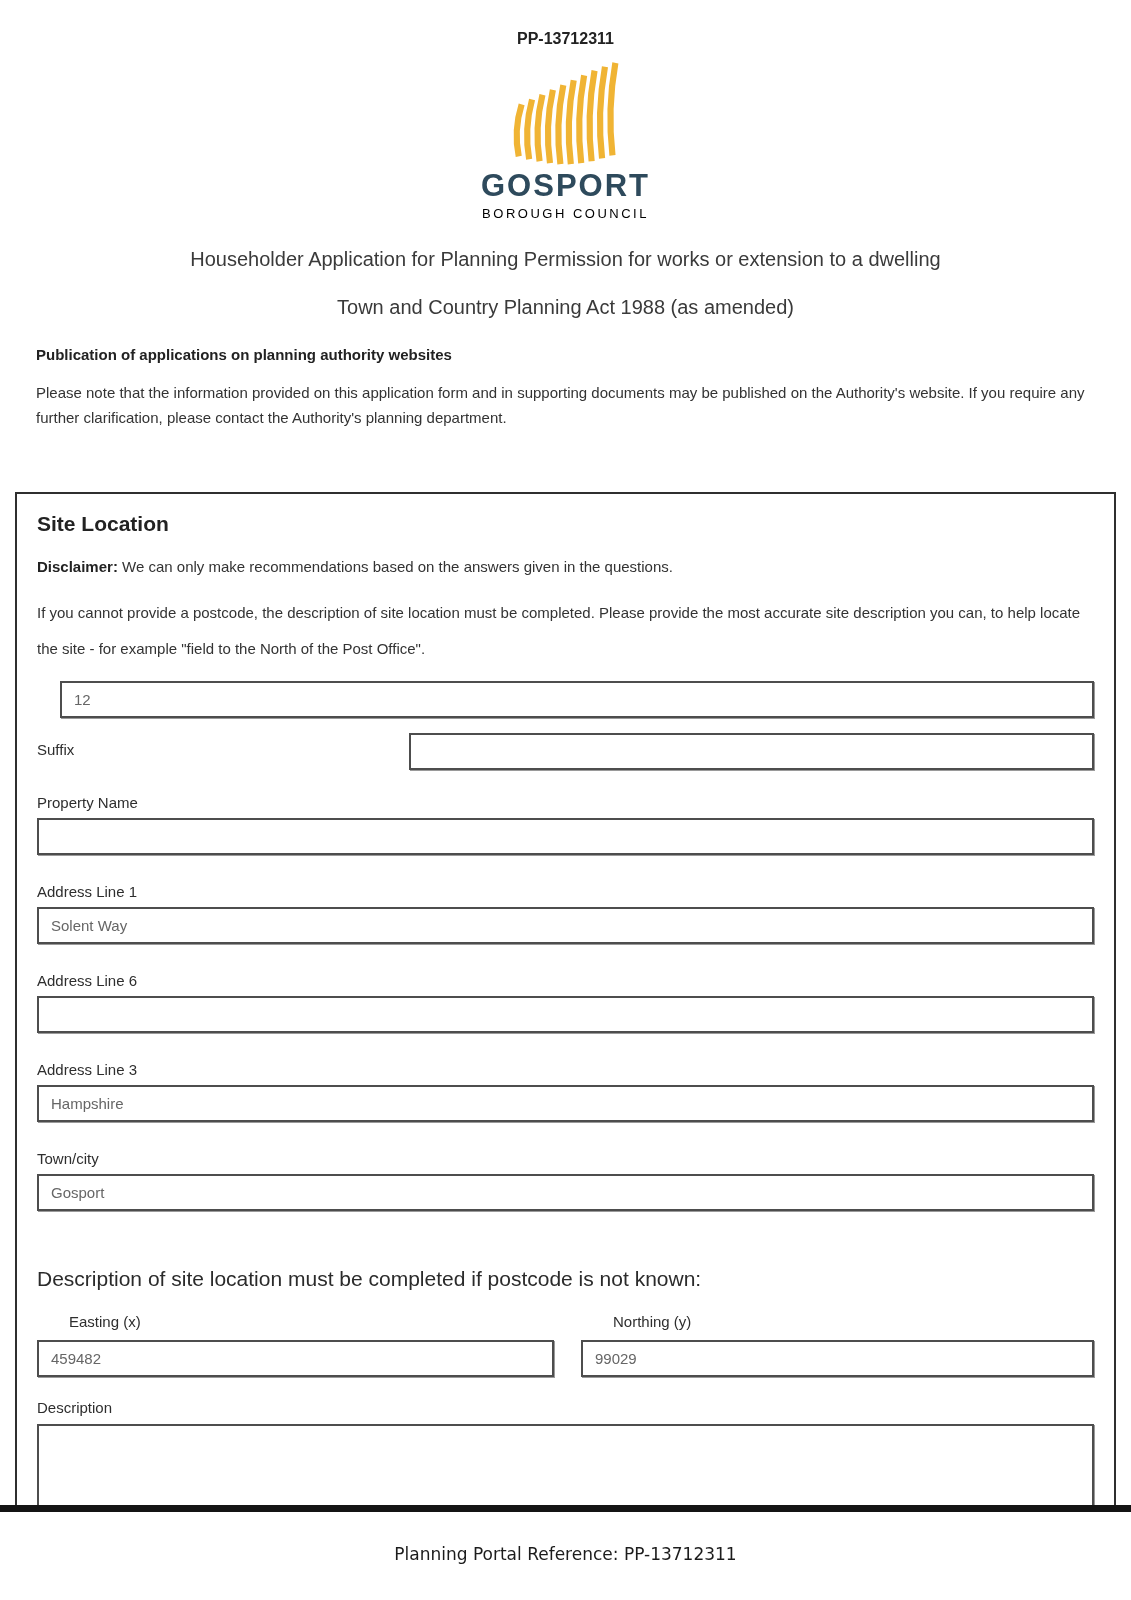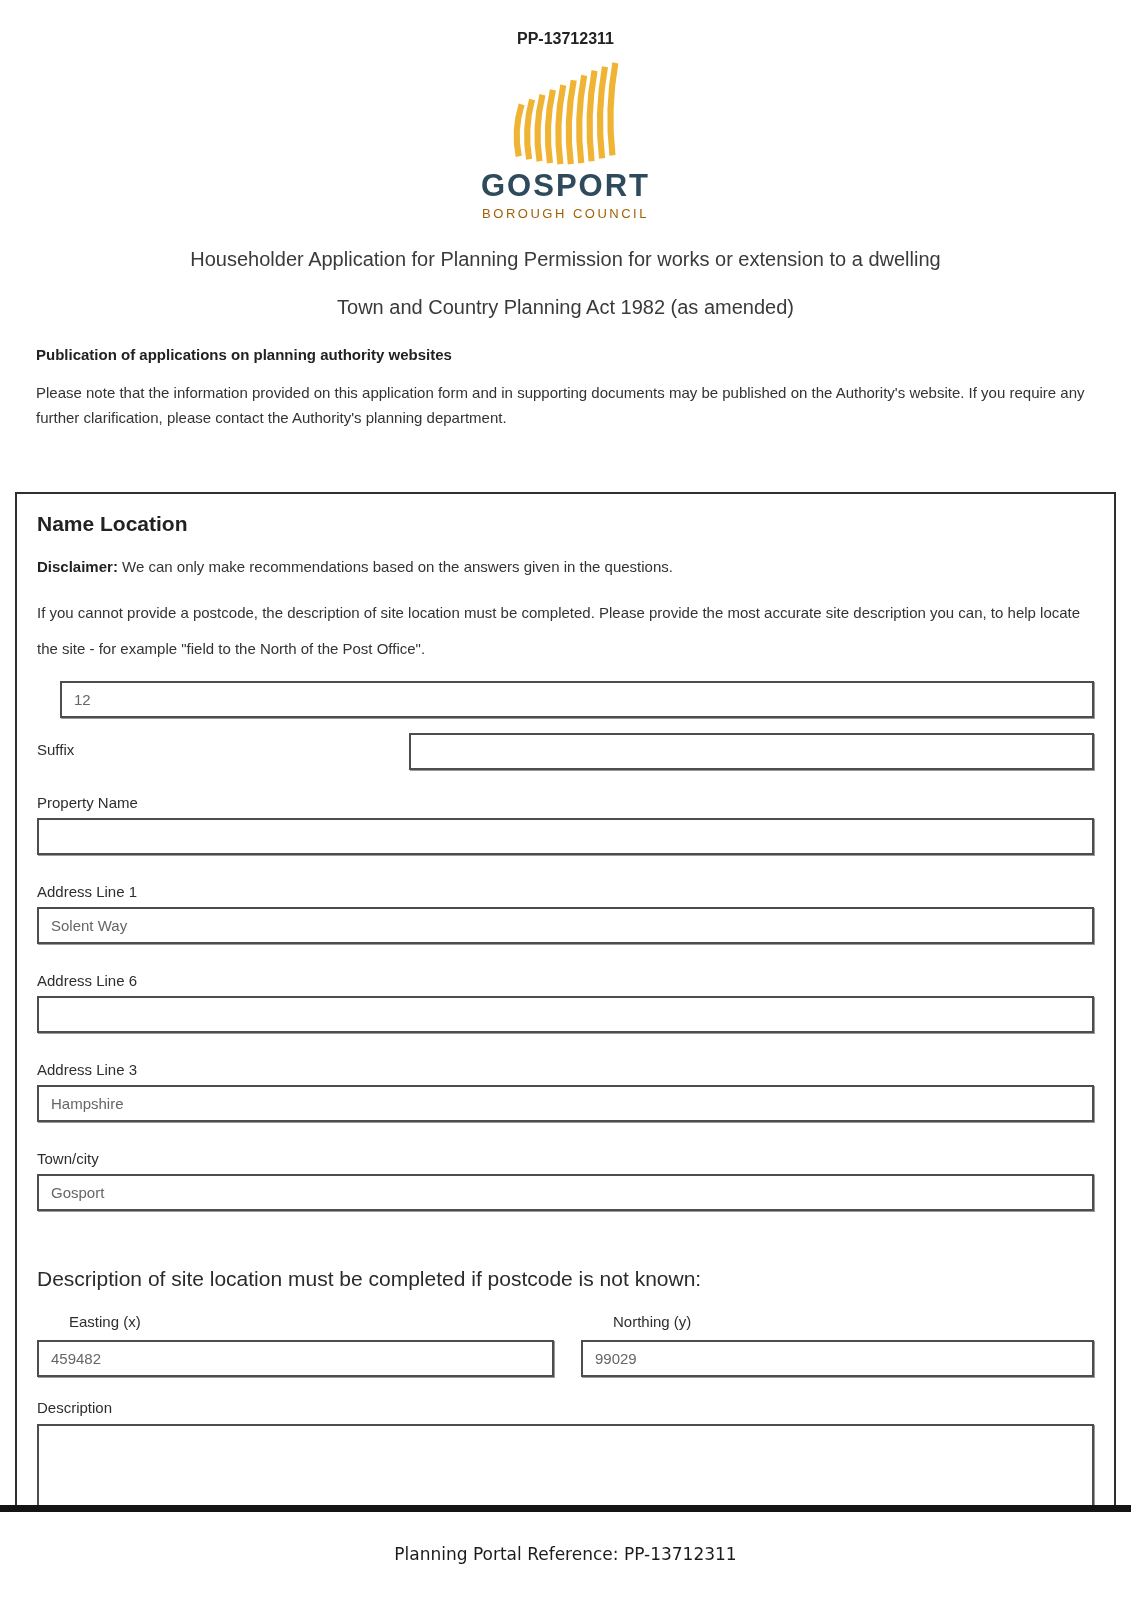--- a/index.html
+++ b/index.html
@@ -13,21 +13,21 @@
     padding-top:30px; text-align:center;
     font-size:16px; font-weight:bold; color:#222;
   }
   .logo-block { margin-top:12px; text-align:center; }
   .logo-block svg { display:block; margin:0 auto; }
   .logo-title {
     font-size:31px; font-weight:bold; letter-spacing:2px;
     color:#2E4A5C; line-height:1.0; margin-top:2px;
   }
   .logo-sub {
-    font-size:13px; letter-spacing:2.5px; color:#a16207; margin-top:5px;
+    font-size:13px; letter-spacing:2.5px; color:#000000; margin-top:5px;
   }
   .main-title {
     margin:27px 36px 0; text-align:center;
     font-size:20px; font-weight:normal; color:#3a3a3a;
   }
   .sub-title {
     margin:25px 36px 0; text-align:center;
     font-size:20px; font-weight:normal; color:#3a3a3a;
   }
   .pub-heading { margin:27px 36px 0; font-size:15px; font-weight:bold; color:#222; }
@@ -96,27 +96,27 @@
         <path d="M98.4,102 Q92.9,54.5 101.4,7"></path>
         <path d="M109.2,99 Q103.7,51 112.2,3"></path>
       </g>
     </svg>
   </span>
   <div class="logo-title">GOSPORT</div>
   <div class="logo-sub">BOROUGH COUNCIL</div>
 </div>
 
 <h1 class="main-title">Householder Application for Planning Permission for works or extension to a dwelling</h1>
-<div class="sub-title">Town and Country Planning Act 1982 (as amended)</div>
+<div class="sub-title">Town and Country Planning Act 1988 (as amended)</div>
 
 <div class="pub-heading">Publication of applications on planning authority websites</div>
 <p class="pub-note">Please note that the information provided on this application form and in supporting documents may be published on the Authority's website. If you require any further clarification, please contact the Authority's planning department.</p>
 
 <section class="section-box">
-  <h2 class="section-heading">Name Location</h2>
+  <h2 class="section-heading">Site Location</h2>
 
   <p class="disclaimer"><b>Disclaimer:</b> <span>We can only make recommendations based on the answers given in the questions.</span></p>
 
   <p class="instructions">If you cannot provide a postcode, the description of site location must be completed. Please provide the most accurate site description you can, to help locate the site - for example "field to the North of the Post Office".</p>
 
   <div class="inline-row">
     <span class="input-wrap">
       <input class="text-input" type="text" value="12" style="">
     </span>
   </div>

